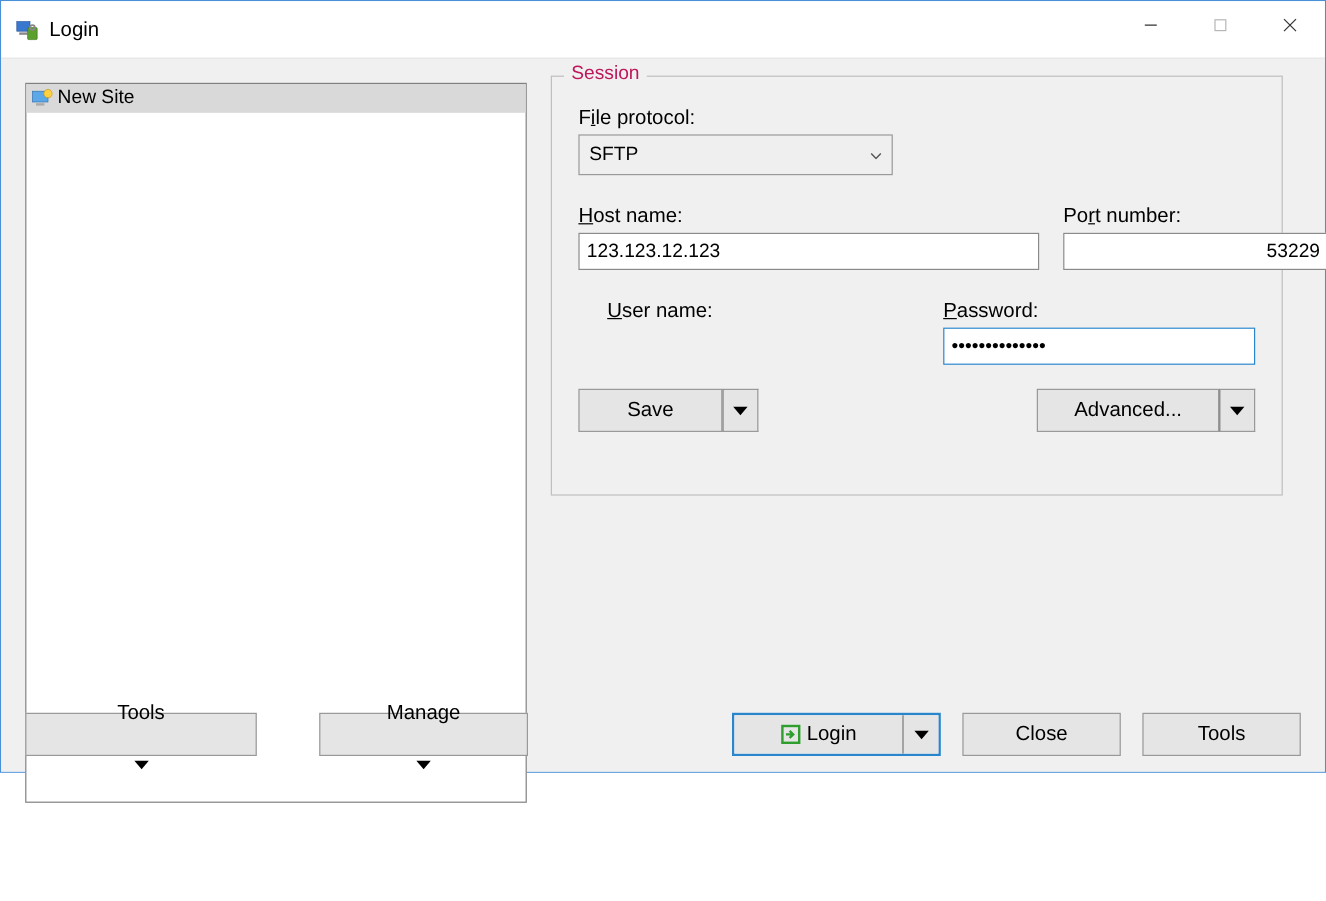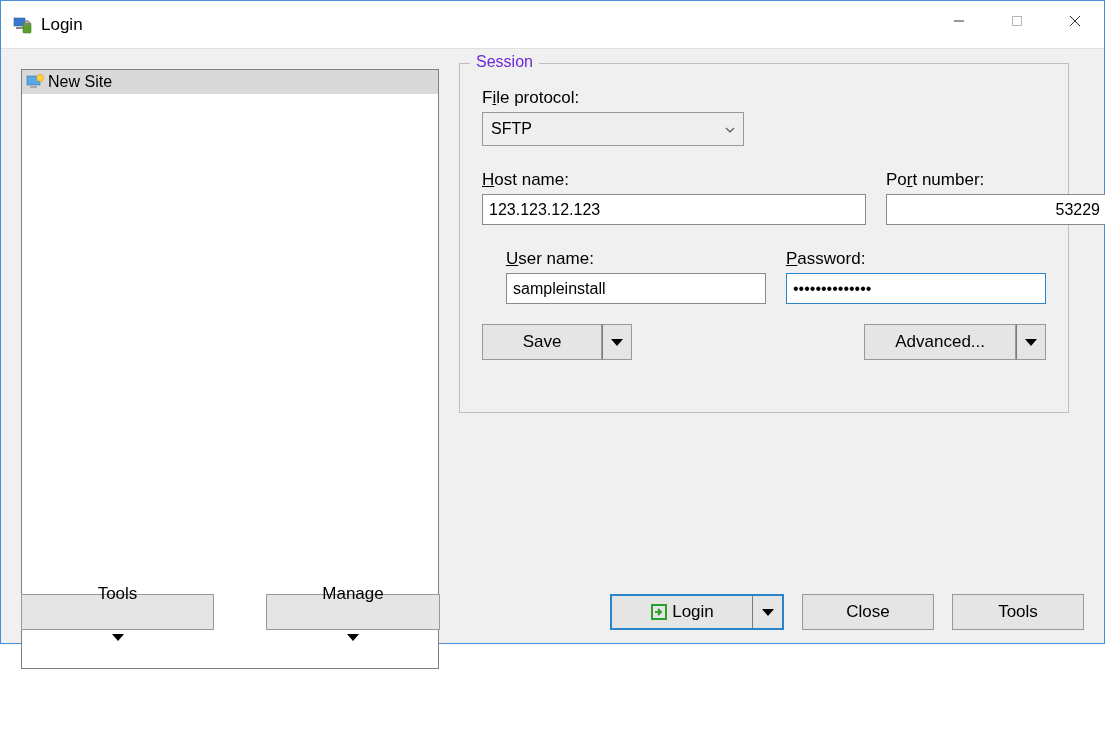--- a/index.html
+++ b/index.html
@@ -100,21 +100,21 @@
       border: 1px solid #bfbfbf;
       padding: 24px 22px 18px 22px;
     }
     .session-group-label {
       position: absolute;
       top: -11px;
       left: 10px;
       background: #f0f0f0;
       padding: 0 6px;
       font-size: 16px;
-      color: #6d28d9;
+      color: #be185d;
     }
     .field-label {
       font-size: 17px;
       color: #000;
       margin-bottom: 4px;
     }
     .underline-first {
       text-decoration: underline;
     }
     .protocol-row {
@@ -363,21 +363,20 @@
 
           </div>
         </div>
       </div>
 
       <div class="userpass-row">
         <div class="user-col">
           <div class="field-label">
             <span class="underline-first">U</span><span>ser name:</span>
           </div>
-          <input class="text-input" type="text" value="sampleinstall" style="">
         </div>
         <div class="pass-col">
           <div class="field-label">
             <span class="underline-first">P</span><span>assword:</span>
           </div>
           <input class="text-input pass-input" type="text" value="••••••••••••••" style="">
         </div>
       </div>
 
       <div class="button-row">

